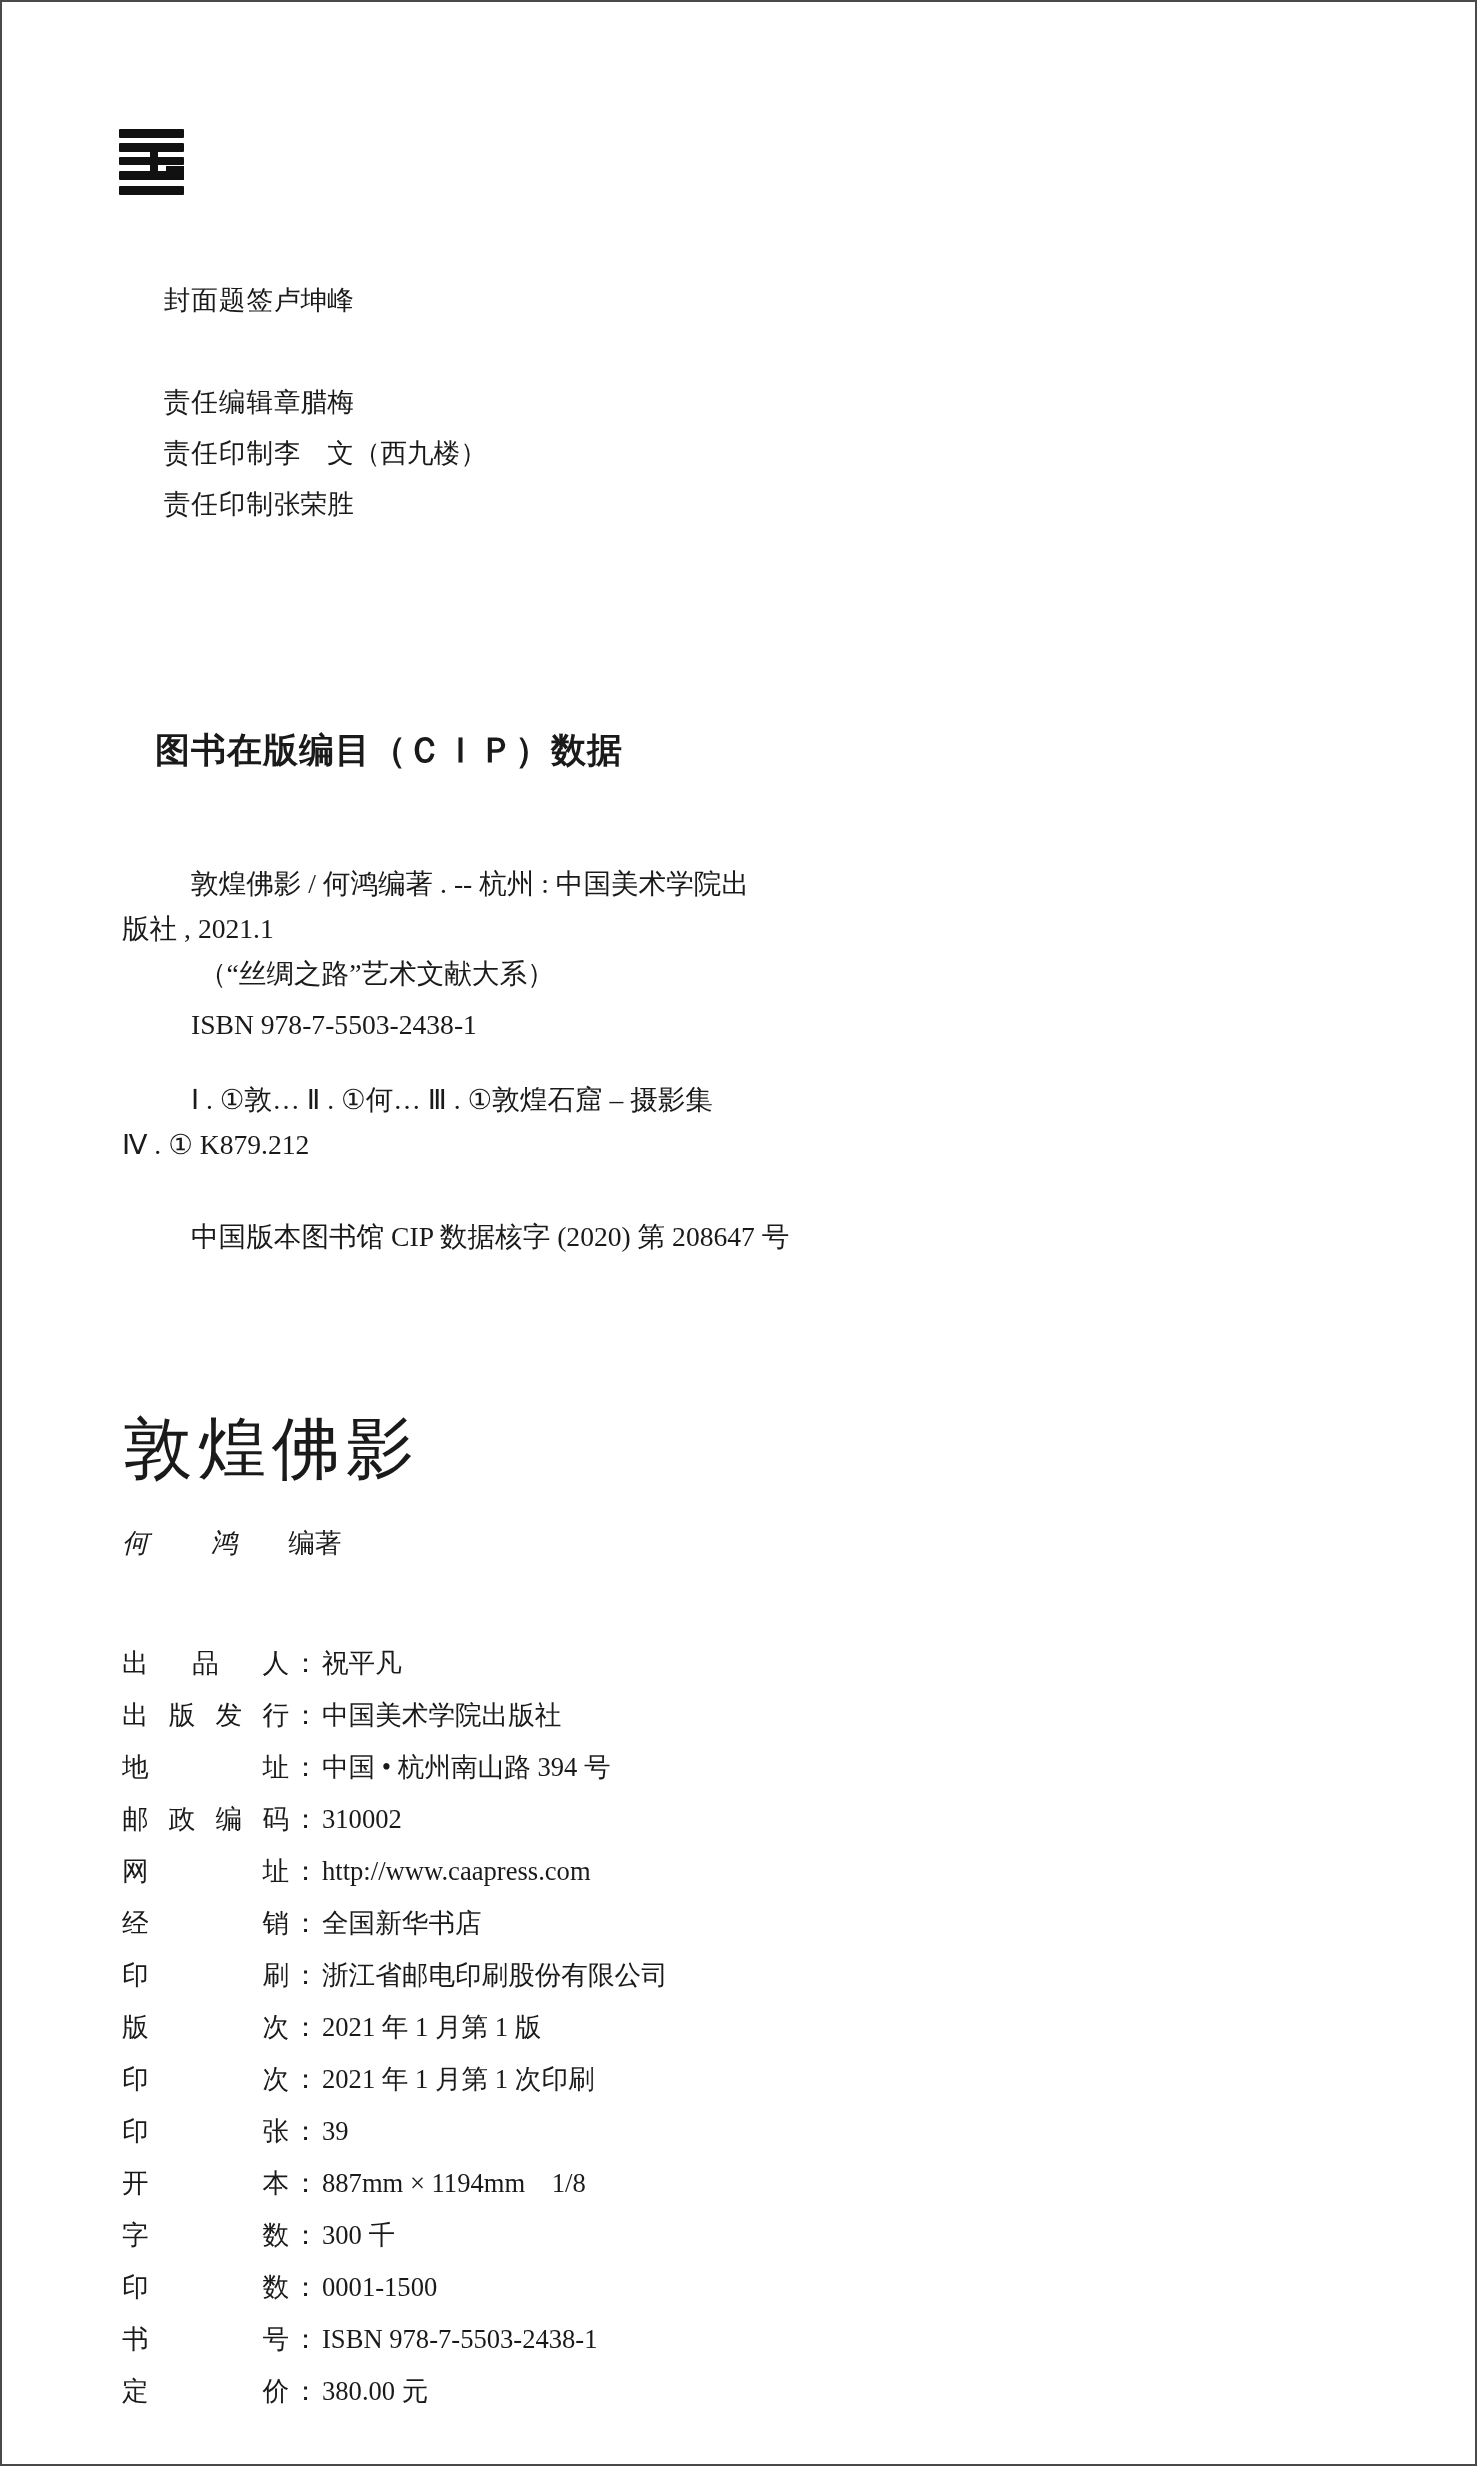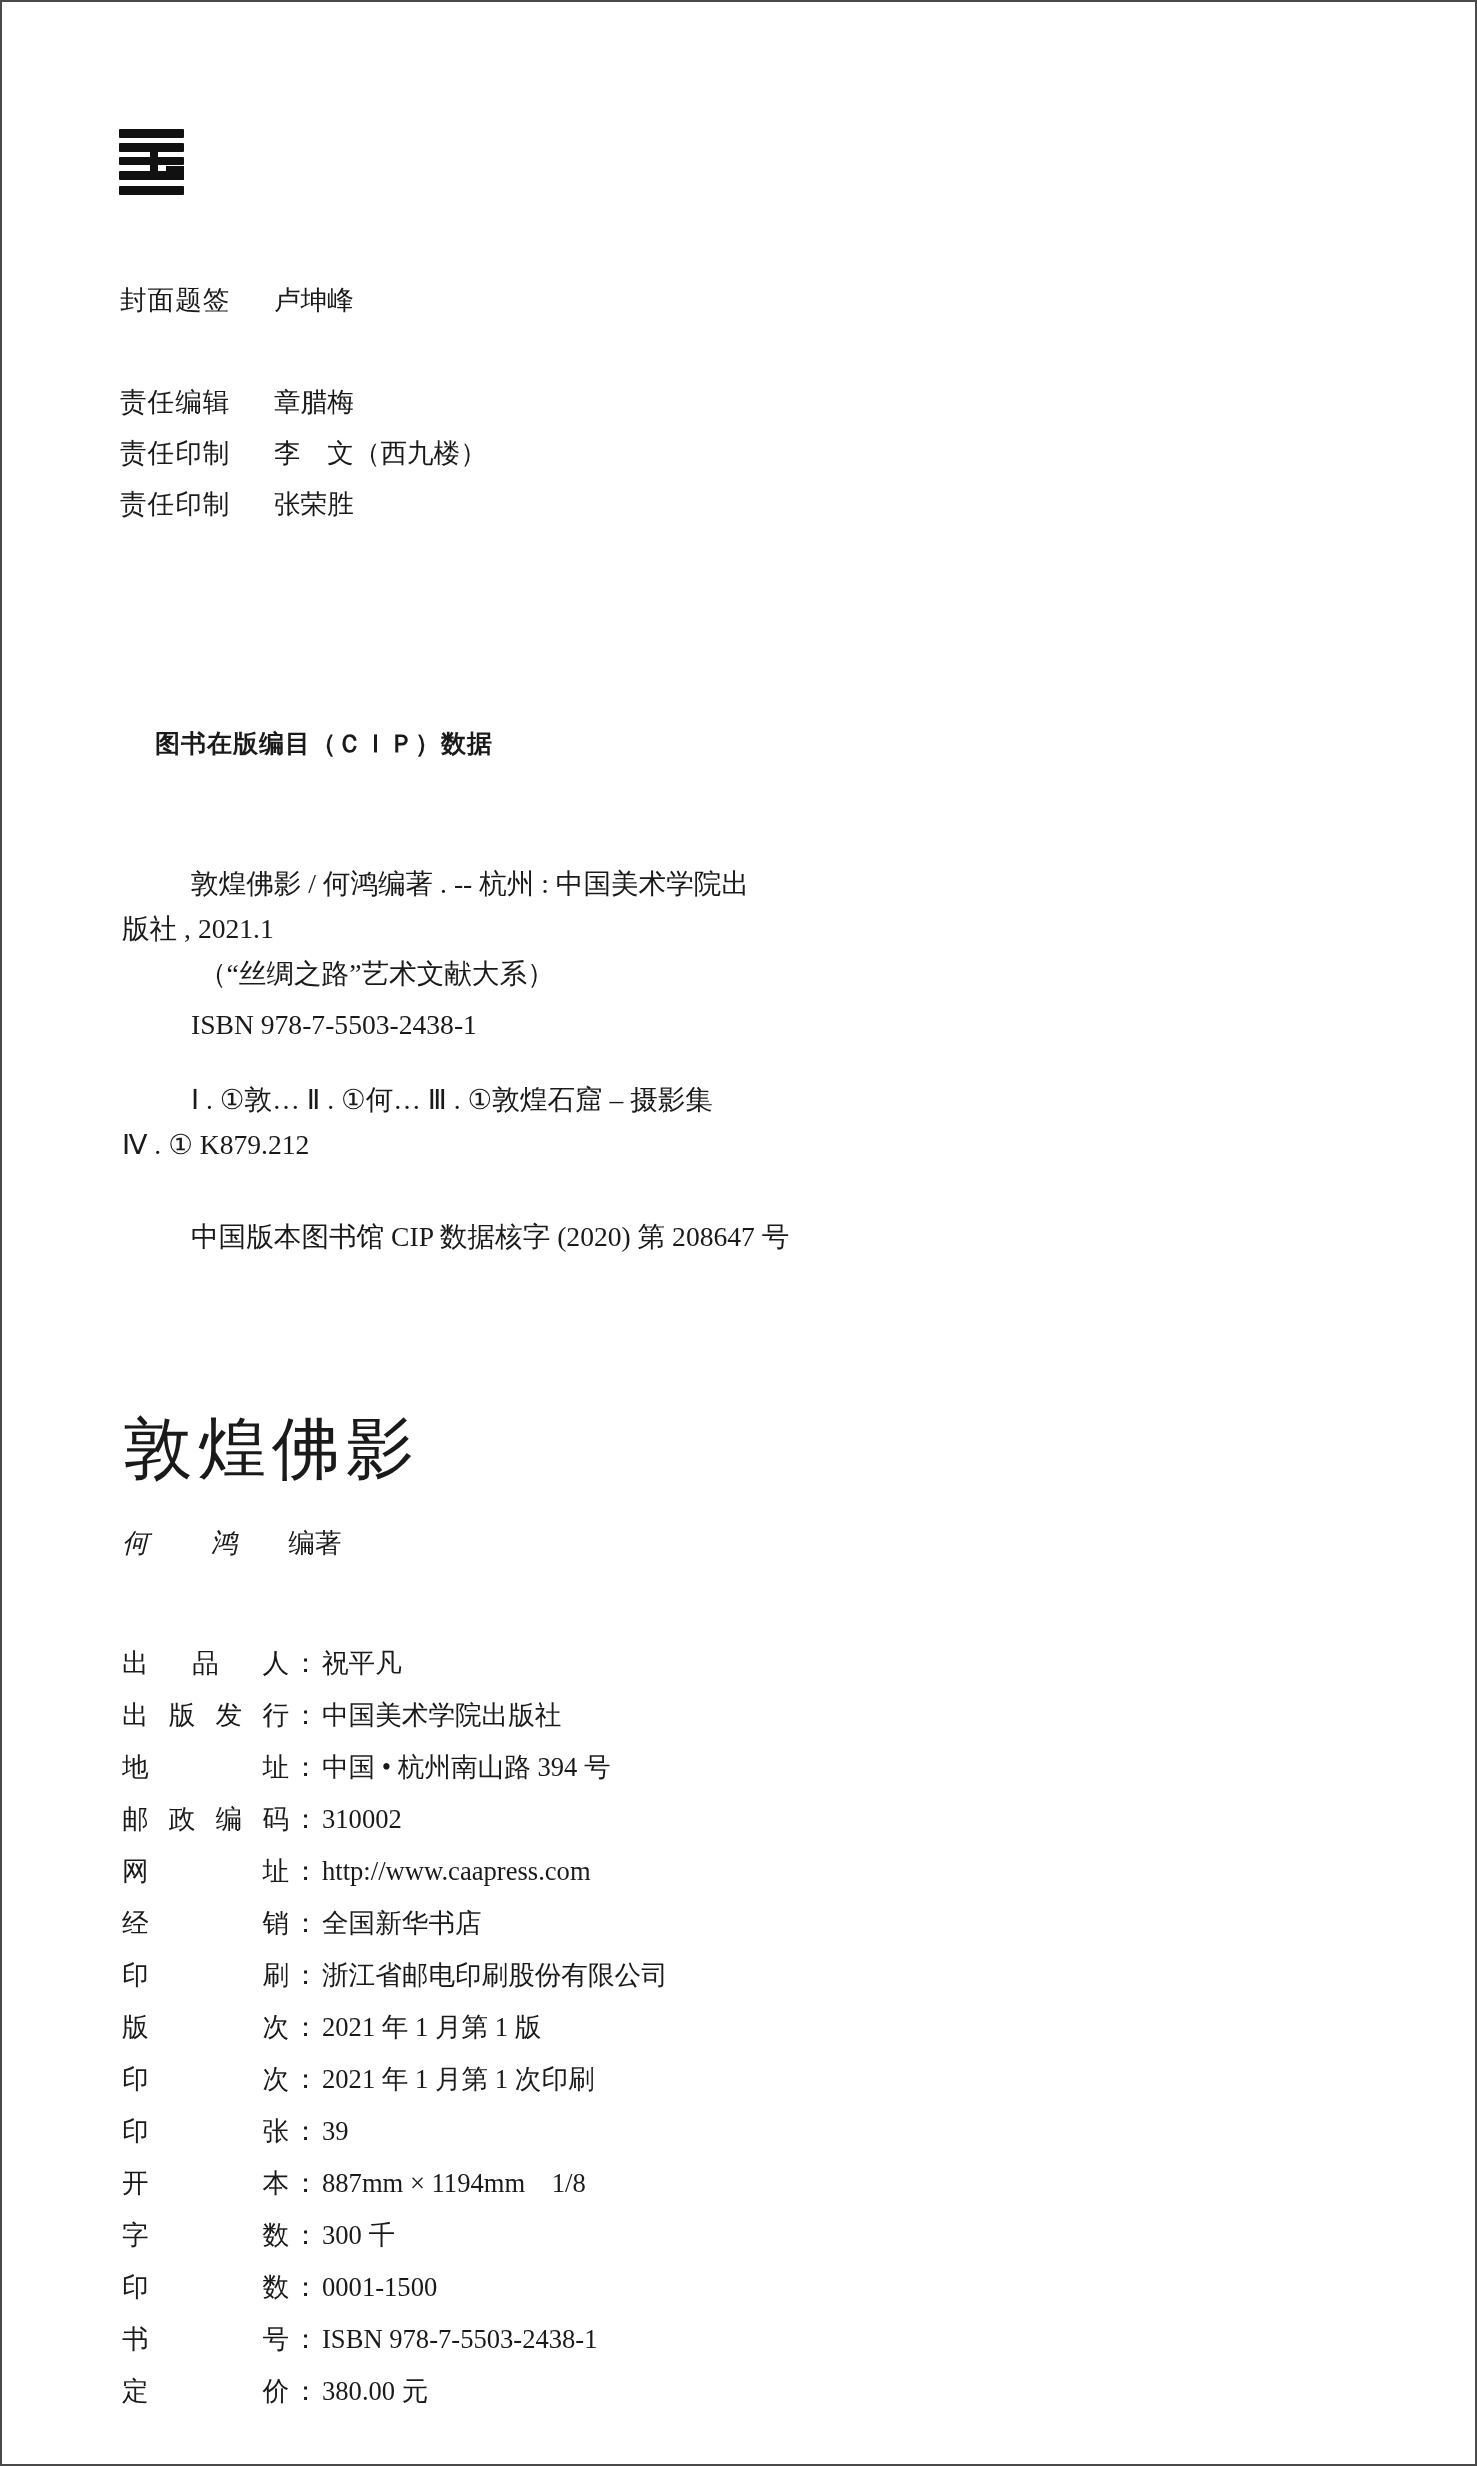--- a/index.html
+++ b/index.html
@@ -14,24 +14,24 @@
   }
   .abs { position: absolute; white-space: nowrap; }
 
   
   .logo { left: 119px; top: 129px; width: 65px; height: 66px; }
   .logo .bar { position: absolute; left: 0; width: 65px; height: 8.9px; background: #111; border-radius: 1px; }
   .logo .stem { position: absolute; background: #111; }
 
   .credits { left: 120px; top: 274px; font-size: 26.6px; line-height: 51px; font-family: "DejaVu Sans", sans-serif; }
   .credits .row { display: flex; }
-  .credits .lbl { width: 154px; letter-spacing: 1px; }
+  .credits .lbl { width: 154px; letter-spacing: 1px; text-align: right; }
   .credits .gap { height: 51px; }
 
-  .cip-title { left: 155px; top: 727px; font-size: 25px; font-weight: bold; font-family: "DejaVu Sans", sans-serif; letter-spacing: 1px; }
+  .cip-title { left: 155px; top: 727px; font-size: 35px; font-weight: bold; font-family: "DejaVu Sans", sans-serif; letter-spacing: 1px; }
 
   .cip-body { left: 122px; top: 855px; font-size: 27.6px; line-height: 45px; font-family: "Liberation Serif", serif; }
   .cip-body .line { display: block; }
   .ind { padding-left: 69px; margin-top: 6px; }
   .ind2 { padding-left: 77px; }
 
   .book-title { left: 124px; top: 1404px; font-size: 68px; letter-spacing: 5.9px; font-family: "DejaVu Serif", serif; }
   .author { left: 122px; top: 1525px; font-size: 26.6px; font-family: "DejaVu Sans", sans-serif; word-spacing: 0; }
   .author span { display: inline-block; }
 

